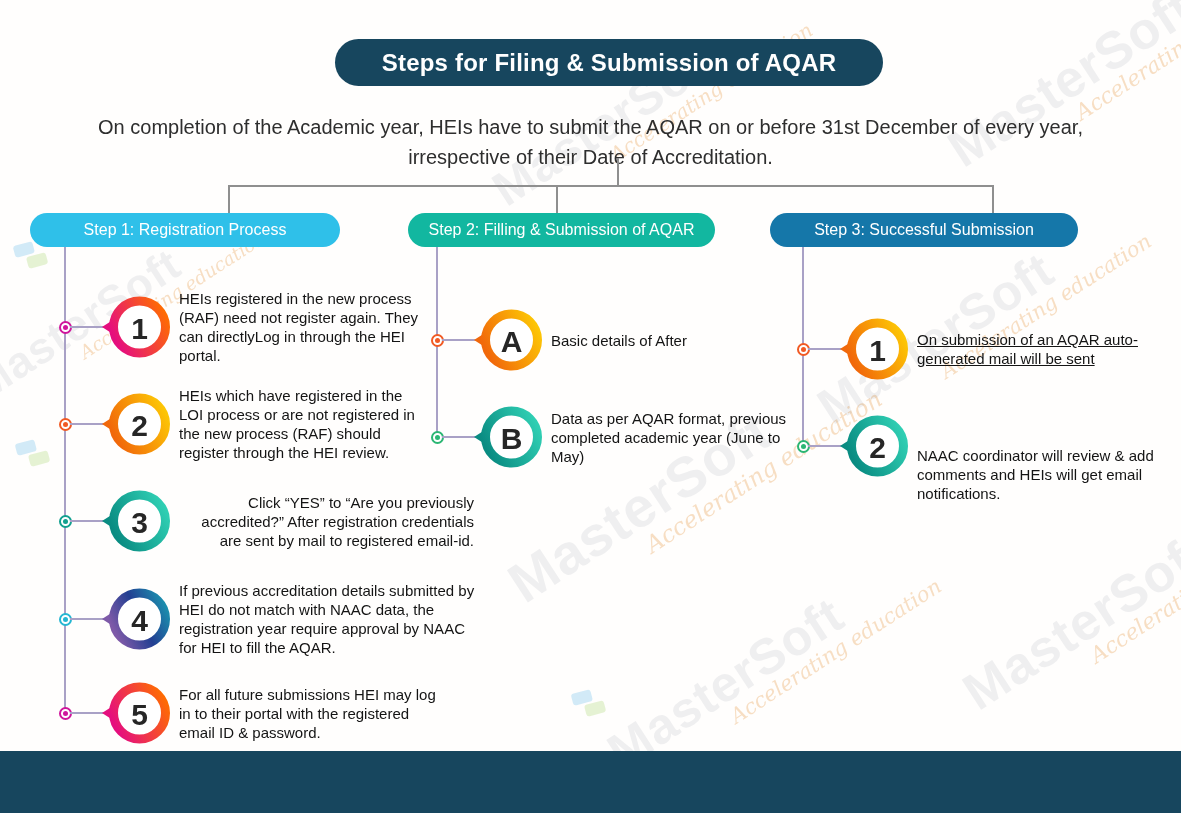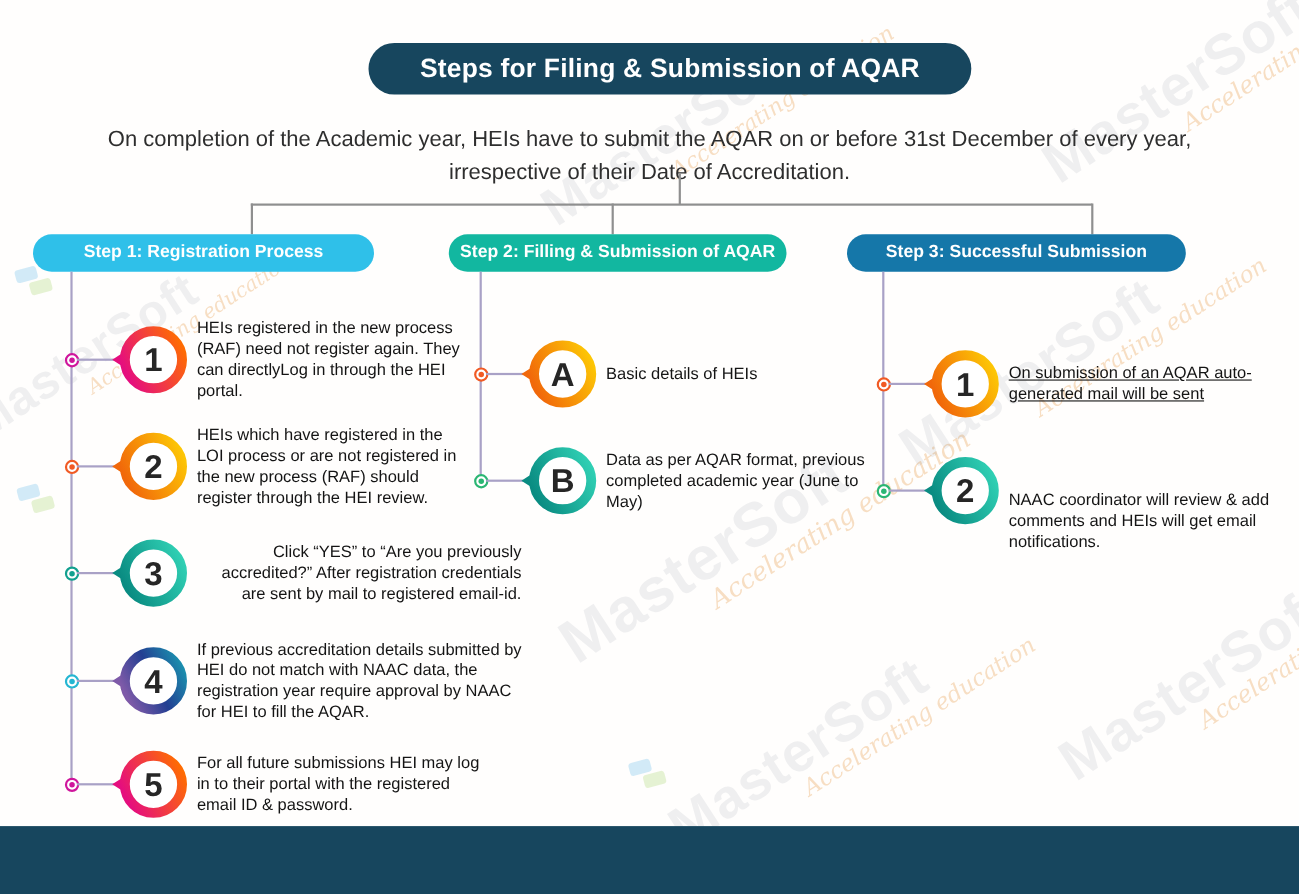--- a/index.html
+++ b/index.html
@@ -21,21 +21,21 @@
   .title-pill{position:absolute;left:335px;top:39px;width:548px;height:47px;border-radius:26px;
     background:#17465e;display:flex;align-items:center;justify-content:center;}
   .title-pill span{color:#fff;font-size:24px;font-weight:bold;letter-spacing:.2px;}
   .subtitle{position:absolute;left:88px;top:112px;width:1005px;text-align:center;
     font-size:20px;line-height:30px;font-weight:500;color:#2e2e2e;}
   
   .tline{position:absolute;background:#8f8f8f;}
   
   .hdr{position:absolute;top:213px;height:34px;border-radius:17px;display:flex;
     align-items:center;justify-content:center;white-space:nowrap;}
-  .hdr span{color:#fff;font-weight:bold;font-size:16px;}
+  .hdr span{color:#fff;font-weight:normal;font-size:16px;}
   .hdr1{left:30px;width:310px;background:#2fc0e9;}
   .hdr2{left:408px;width:307px;background:#12b7a0;}
   .hdr3{left:770px;width:308px;background:#1577a9;}
   
   .spine{position:absolute;width:1.5px;background:#a9a1c6;}
   
   .item{position:absolute;}
   .dot{position:absolute;left:-6.5px;top:-6.5px;width:9px;height:9px;border:2px solid;
     border-radius:50%;background:#fff;}
   .dot::after{content:"";position:absolute;inset:2px;border-radius:50%;background:currentColor;}
@@ -207,21 +207,21 @@
   </div>
 
   <div class="item" style="left:437px;top:340px;">
     <span class="dot dot-orange"></span>
     <span class="hline"></span>
     <svg class="marker" viewBox="0 0 70 66">
       <path class="tail-orange" d="M1 33 Q14 25 25 17 L25 49 Q14 41 1 33 Z"></path>
       <circle cx="38.5" cy="33" r="26" fill="#fff" class="ring-orange" stroke-width="9"></circle>
       <text x="38.5" y="33" text-anchor="middle" dominant-baseline="central" dy="0.04em">A</text>
     </svg>
-    <div class="txt" style="width:220px;">Basic details of HEIs</div>
+    <div class="txt" style="width:220px;">Basic details of After</div>
   </div>
 
   <div class="item" style="left:437px;top:437px;">
     <span class="dot dot-green"></span>
     <span class="hline"></span>
     <svg class="marker" viewBox="0 0 70 66">
       <path class="tail-teal" d="M1 33 Q14 25 25 17 L25 49 Q14 41 1 33 Z"></path>
       <circle cx="38.5" cy="33" r="26" fill="#fff" class="ring-teal" stroke-width="9"></circle>
       <text x="38.5" y="33" text-anchor="middle" dominant-baseline="central" dy="0.04em">B</text>
     </svg>

